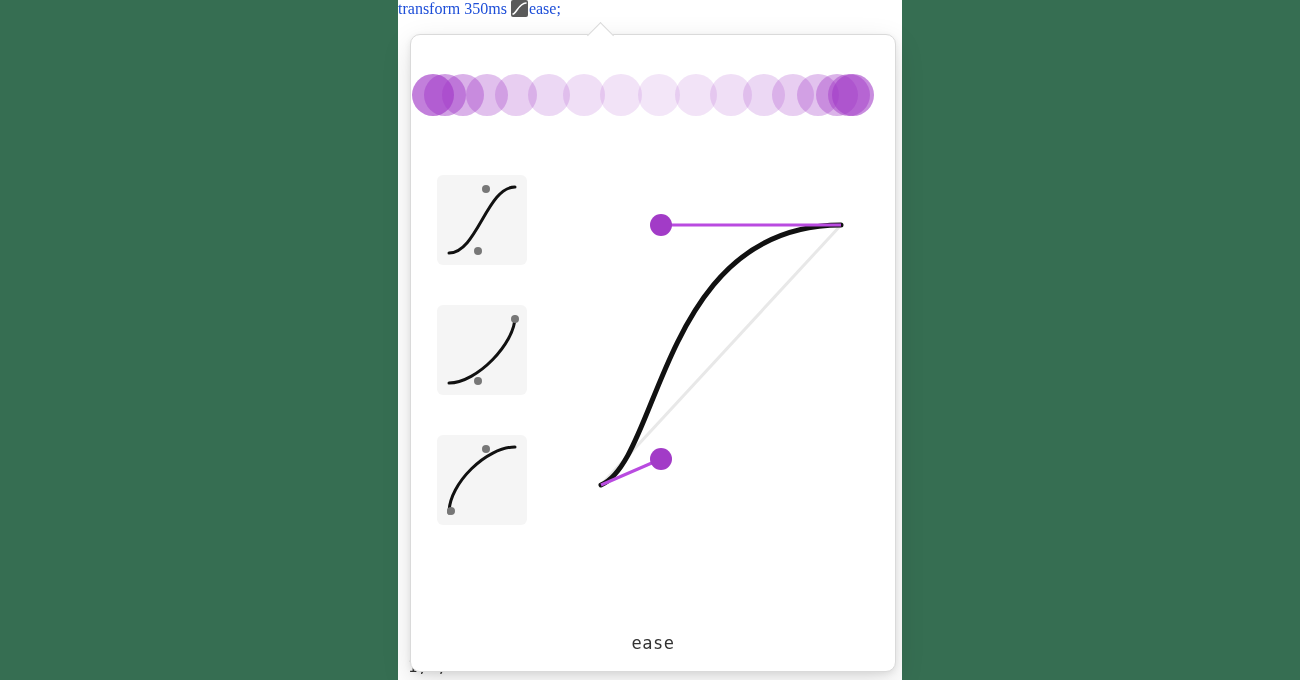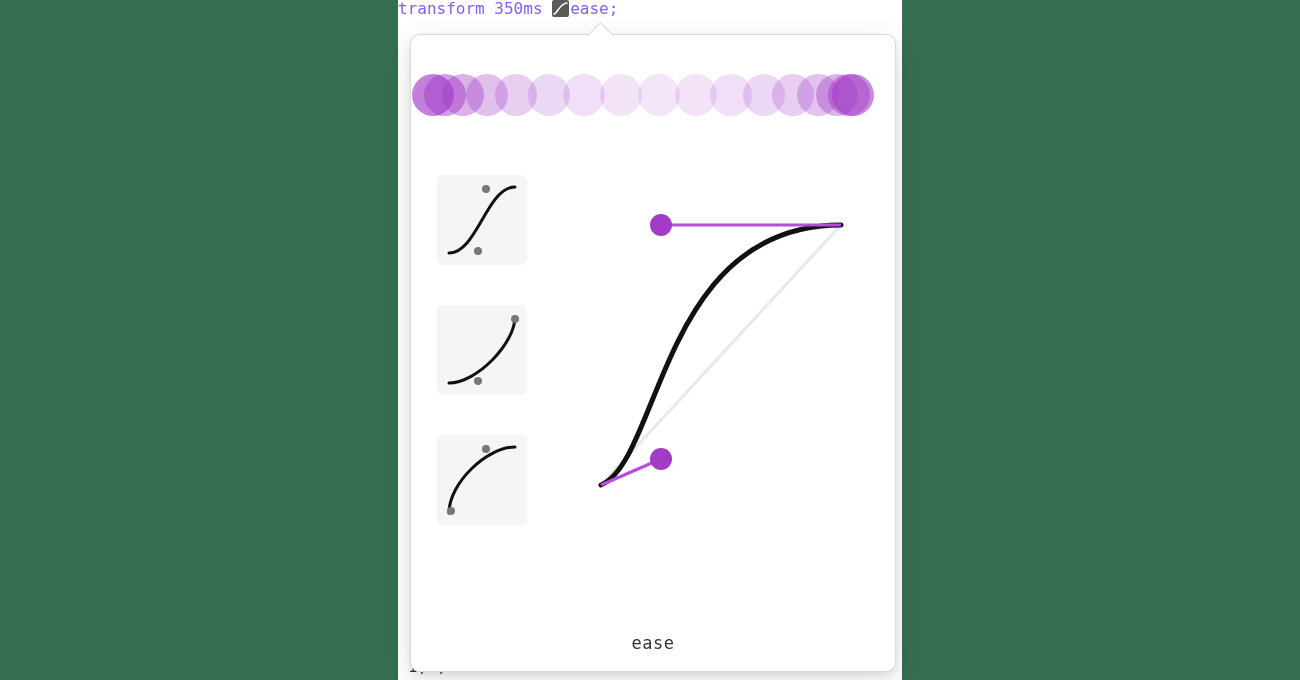--- a/index.html
+++ b/index.html
@@ -1,18 +1,18 @@
 <!DOCTYPE html>
 <html><head>
 <meta charset="utf-8">
 <style>
   html,body{margin:0;padding:0;width:1300px;height:680px;overflow:hidden;font-family:Menlo,Consolas,monospace;}
   .stage{position:relative;width:1300px;height:680px;background:#366e52;}
   .page{position:absolute;left:398px;top:0;width:504px;height:680px;background:#fff;}
-  .codeline{position:absolute;left:0;top:0;height:22px;line-height:18px;font-size:16px;color:#8b5cf6;letter-spacing:0;white-space:pre;}
+  .codeline{position:absolute;left:0;top:0;height:22px;line-height:18px;font-size:16px;color:#1d4ed8;letter-spacing:0;white-space:pre;font-family:Liberation Serif, serif;}
   .codeline .swatch{display:inline-block;width:17px;height:17px;vertical-align:-3px;background:#5a5a5a;border-radius:2px;position:relative;margin-right:1px;}
   .codeline .swatch svg{position:absolute;left:0;top:0;}
   .faint{position:absolute;color:#333;font-size:16px;}
   .popover{position:absolute;left:410px;top:34px;width:484px;height:636px;background:#fff;border:1px solid #dadada;border-radius:10px;box-shadow:0 10px 30px rgba(0,0,0,0.12),0 2px 6px rgba(0,0,0,0.08);}
   .arrow{position:absolute;left:180px;top:-9px;width:18px;height:18px;background:#fff;border-left:1px solid #dadada;border-top:1px solid #dadada;transform:rotate(45deg);}
   .preview-strip{position:absolute;left:22px;top:25px;width:440px;height:70px;}
   .preview-strip .dot{position:absolute;top:14px;width:42px;height:42px;border-radius:50%;}
   .presets{position:absolute;left:26px;top:140px;width:94px;}
   .preset{width:90px;height:90px;margin-bottom:40px;background:#f5f5f5;border-radius:6px;position:relative;cursor:pointer;}
   .preset svg{position:absolute;left:0;top:0;}

